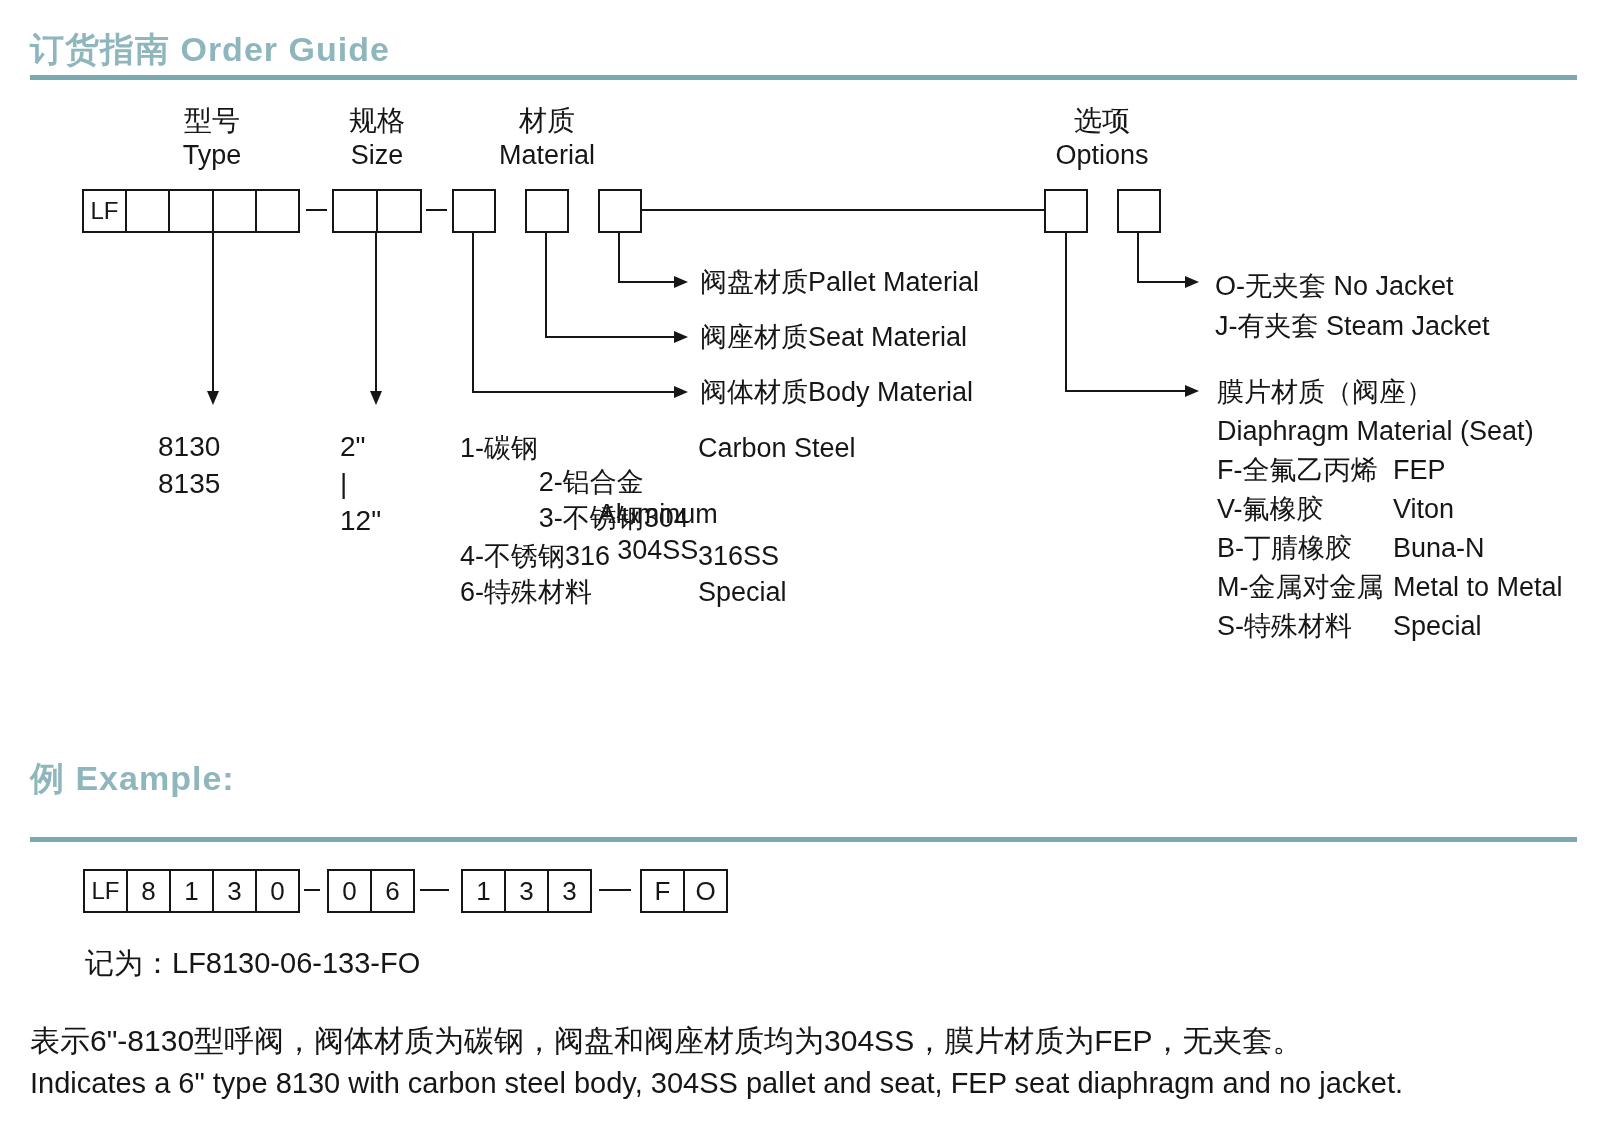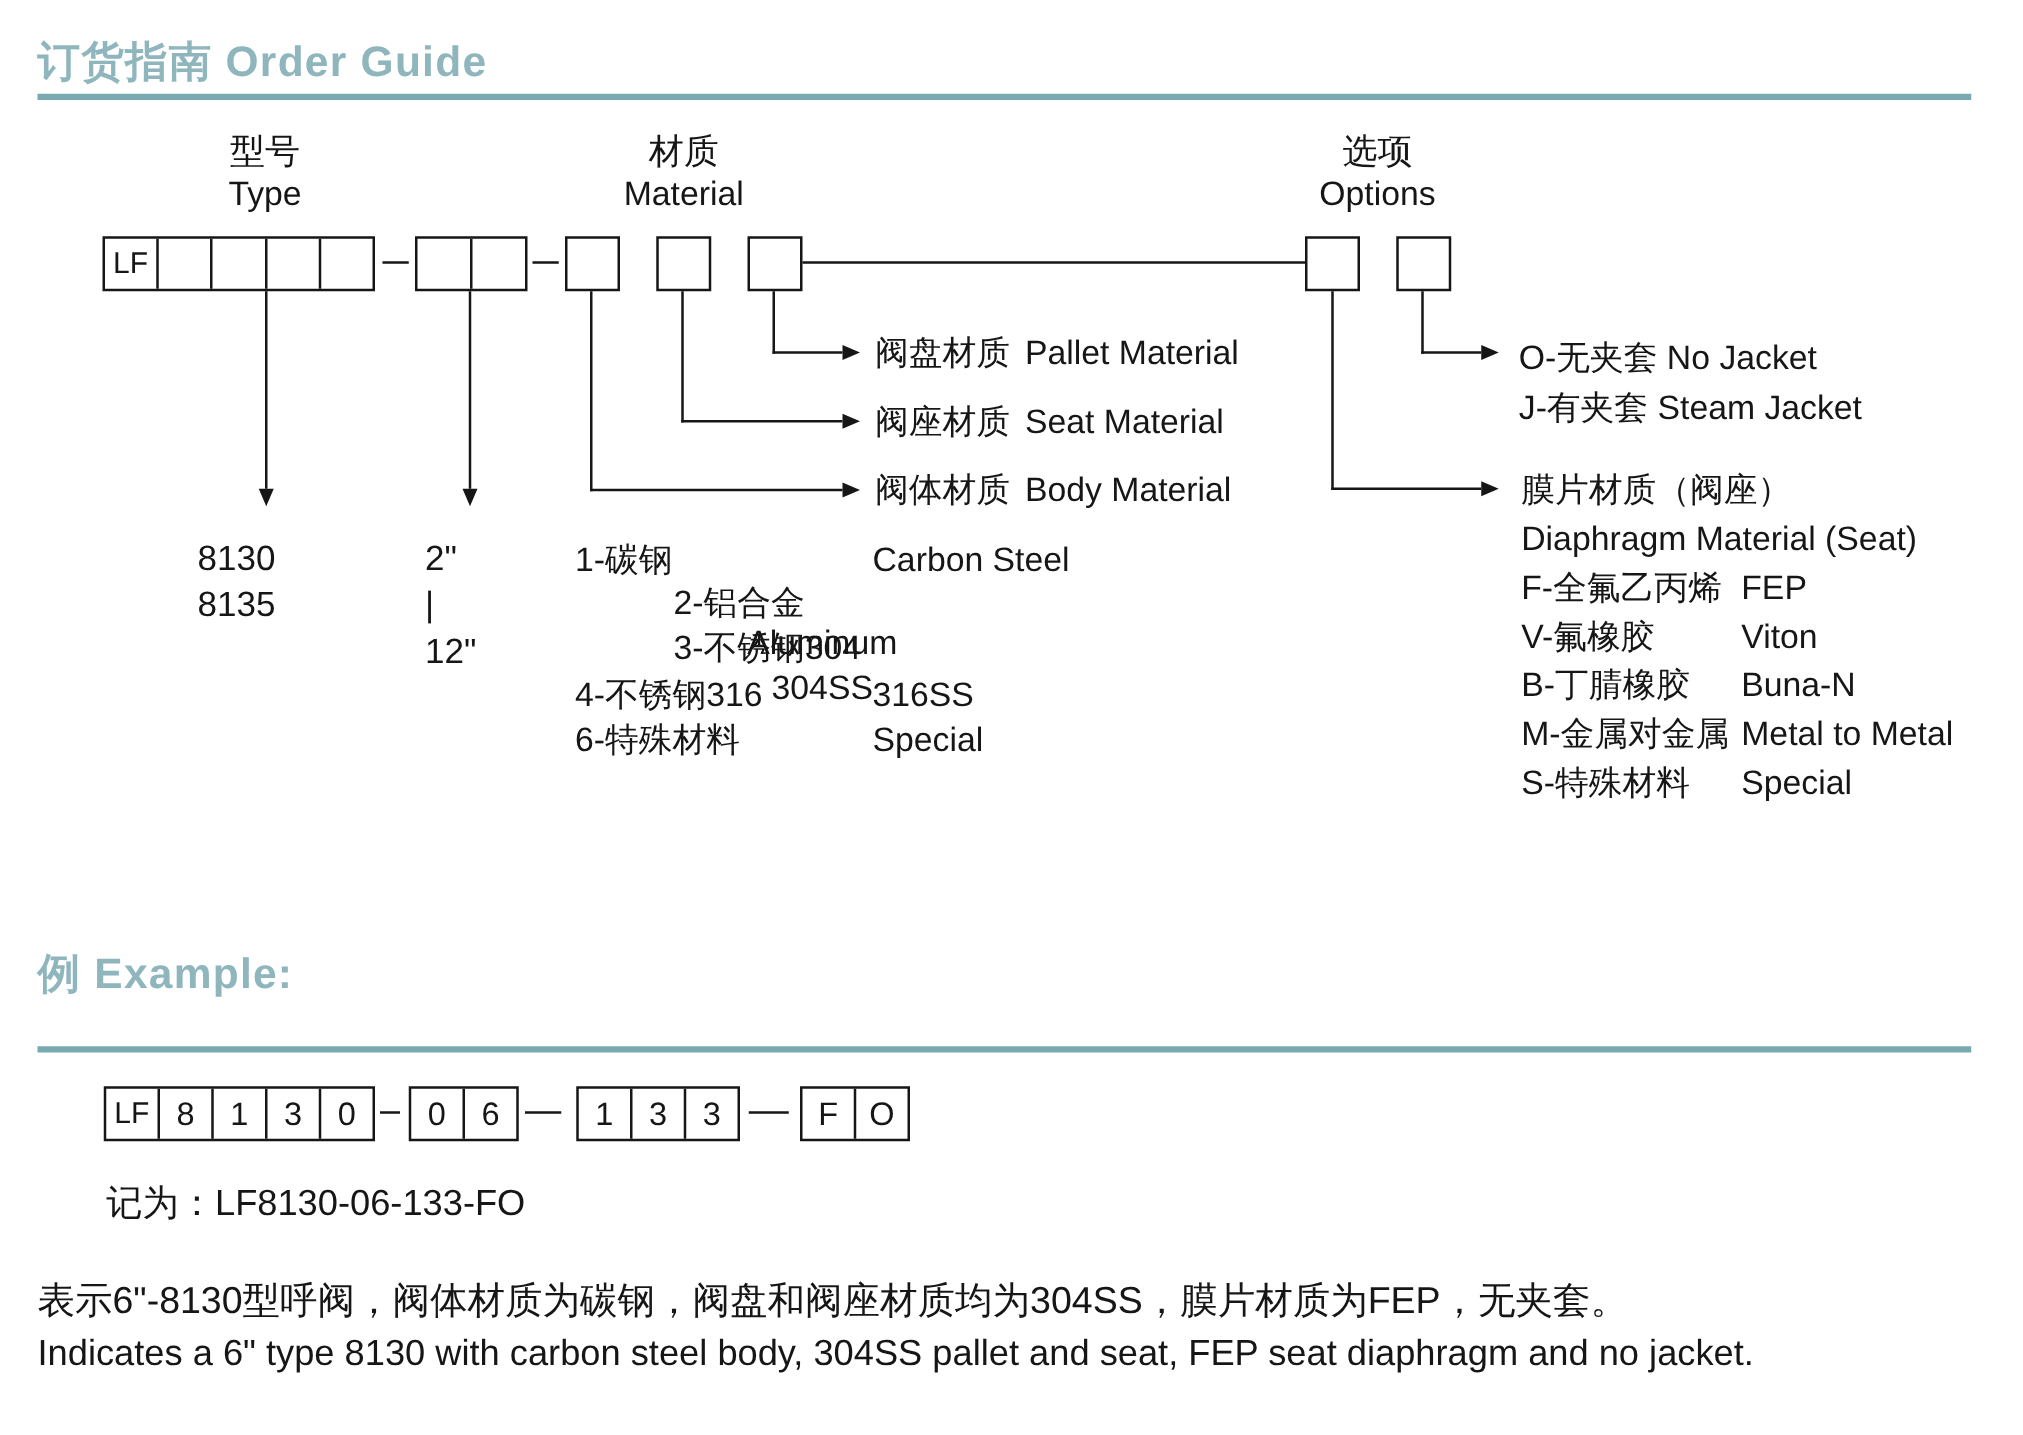--- a/index.html
+++ b/index.html
@@ -17,21 +17,21 @@
   .cell-group{display:flex;border:2px solid #161616;box-sizing:border-box;height:44px;background:#fff;}
   .cell{flex:1 1 0;display:flex;align-items:center;justify-content:center;font-size:26px;}
   .cell + .cell{border-left:2px solid #161616;}
   .cell.prefix{flex:0 0 41px;font-size:24px;}
   .sbox{width:44px;height:44px;border:2px solid #161616;box-sizing:border-box;background:#fff;}
   .hline{height:2px;background:#161616;}
   .vline{width:2px;background:#161616;}
   .arrow-r{width:0;height:0;border-top:6px solid transparent;border-bottom:6px solid transparent;border-left:14px solid #161616;}
   .arrow-d{width:0;height:0;border-left:6px solid transparent;border-right:6px solid transparent;border-top:14px solid #161616;}
   .txt{font-size:27px;line-height:32px;white-space:nowrap;}
-  .slot-label .zh{margin-right:12px;}
+  .slot-label .zh{}
   .vals{text-align:left;font-size:28px;line-height:37px;white-space:nowrap;}
   .optrow{display:flex;font-size:27px;line-height:32px;white-space:nowrap;align-items:center;}
   .optrow .zh{display:inline-block;min-width:238px;}
   .dia-row{display:flex;font-size:27px;line-height:32px;white-space:nowrap;}
   .dia-row .zh{display:inline-block;min-width:176px;}
   .note{font-size:29px;line-height:34px;white-space:nowrap;}
   .desc{font-size:30px;line-height:38px;white-space:nowrap;}
   .desc.en{font-size:29px;}
 </style>
 </head>
@@ -39,20 +39,24 @@
 
 <div id="page">
 
   <div class="abs sec-title" style="left:30px;top:27px;">订货指南 Order Guide</div>
   <div class="abs rule" style="left:30px;top:75px;width:1547px;"></div>
 
   <div class="abs col-label" style="left:112px;top:104px;">
     <div class="zh">型号</div>
     <div class="en">Type</div>
   </div>
+  <div class="abs col-label" style="left:277px;top:104px;">
+    <div class="zh">规格</div>
+    <div class="en">Size</div>
+  </div>
   <div class="abs col-label" style="left:447px;top:104px;">
     <div class="zh">材质</div>
     <div class="en">Material</div>
   </div>
   <div class="abs col-label" style="left:1002px;top:104px;">
     <div class="zh">选项</div>
     <div class="en">Options</div>
   </div>
 
   <div class="abs cell-group" style="left:82px;top:189px;width:218px;">

